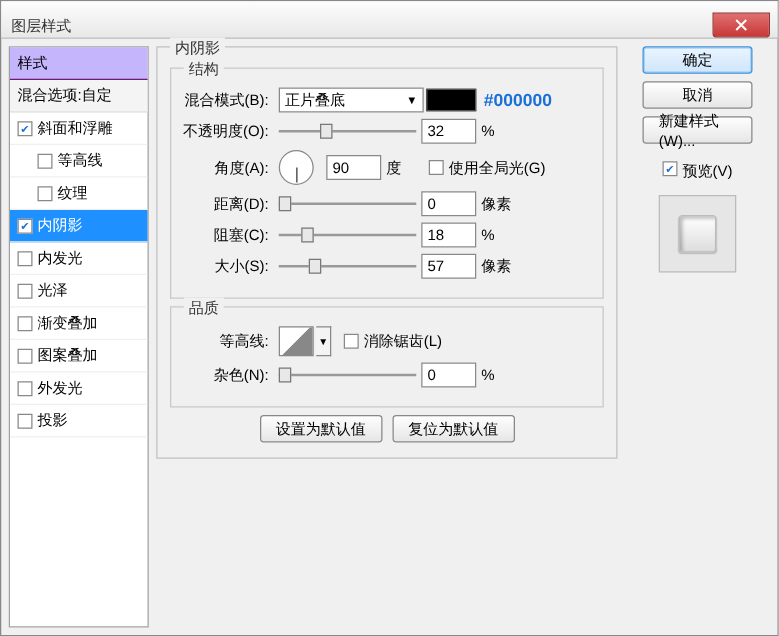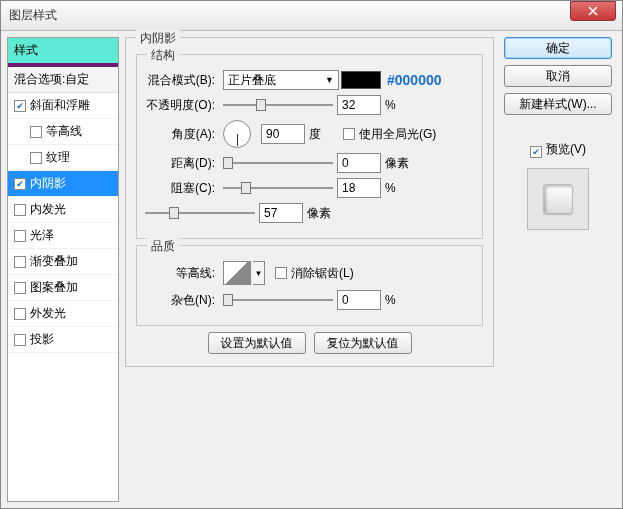--- a/index.html
+++ b/index.html
@@ -1,28 +1,28 @@
 <!DOCTYPE html>
 <html><head>
 <meta charset="utf-8">
 <style>
 * { box-sizing: border-box; margin: 0; padding: 0; font-family: "Microsoft YaHei", sans-serif; font-size: 12px; }
 body { background: #d8dce0; width: 623px; height: 509px; overflow: hidden; }
 
 .window { width: 623px; height: 509px; background: #f0f0f0; border: 1px solid #888; display: flex; flex-direction: column; }
 
-.titlebar { height: 30px; background: linear-gradient(#fdfdfd, #e8e8e8); display: flex; align-items: center; padding: 0 0 0 8px; border-bottom: 1px solid #bbb; position: relative; }
+.titlebar { height: 30px; background: linear-gradient(#fdfdfd, #e8e8e8); display: flex; align-items: flex-end; padding: 0 0 0 8px; border-bottom: 1px solid #bbb; position: relative; }
 .titlebar .title { flex: 1; color: #333; }
 .close-btn { width: 46px; height: 20px; background: linear-gradient(#e07070, #c83838); border: 1px solid #933; border-radius: 0 0 3px 3px; color: #fff; display: flex; align-items: center; justify-content: center; cursor: pointer; margin-right: 6px; margin-top:-10px;}
 .close-btn svg { width: 10px; height: 10px; }
 
 .content { flex: 1; display: flex; padding: 6px; gap: 6px; }
 
 .sidebar { width: 112px; border: 1px solid #a0a0a0; background: #fff; display: flex; flex-direction: column; }
-.sidebar-header { background: #5eead4; border-bottom: 4px solid #701a75; padding: 4px 6px; }
+.sidebar-header { background: #c4b5fd; border-bottom: 1px solid #701a75; padding: 4px 6px; }
 .sidebar-sub { background: #f4f4f4; border-bottom: 1px solid #e0e0e0; padding: 4px 6px; }
 .sidebar-item { padding: 4px 6px; display: flex; align-items: center; gap: 4px; cursor: pointer; border-bottom: 1px solid #f0f0f0; }
 .sidebar-item.indent { padding-left: 22px; }
 .sidebar-item.selected { background: #1e90ff; color: #fff; }
 .cb { width: 12px; height: 12px; border: 1px solid #888; background: #fff; display: inline-flex; align-items: center; justify-content: center; font-size: 9px; color: #1e70d0; }
 .cb.checked::after { content: "✔"; }
 
 .middle { flex: 1; position: relative; }
 .fieldset { border: 1px solid #c0c0c0; margin-bottom: 8px; padding: 10px 10px 12px 10px; position: relative; }
 .fieldset .legend { position: absolute; top: -8px; left: 10px; background: #f0f0f0; padding: 0 4px; color: #333; }
@@ -46,23 +46,23 @@
 .angle-dial { width: 28px; height: 28px; border: 1px solid #888; border-radius: 50%; background: #fff; position: relative; margin-right: 6px; cursor: pointer; }
 .angle-dial .needle { position: absolute; left: 50%; top: 50%; width: 1px; height: 12px; background: #333; transform-origin: top center; transform: rotate(0deg); }
 
 .contour { width: 28px; height: 24px; border: 1px solid #888; background: linear-gradient(135deg,#fff 0%,#fff 49%,#888 50%,#888 100%); cursor: pointer; margin-right:2px;}
 .contour-caret { width:12px; height:24px; border:1px solid #888; border-left:none; background:#f4f4f4; display:flex; align-items:center; justify-content:center; font-size:8px; cursor:pointer; margin-right:10px;}
 
 .btnrow { display: flex; gap: 8px; justify-content: center; margin-top: 6px; }
 .btn { height: 22px; padding: 0 12px; border: 1px solid #888; background: linear-gradient(#fefefe,#e6e6e6); cursor: pointer; border-radius: 3px; display:flex; align-items:center;}
 
 .rightcol { width: 116px; display: flex; flex-direction: column; gap: 6px; align-items: center; }
-.rightcol .btn { width: 108px; justify-content: center; }
+.rightcol .btn { width: 88px; justify-content: center; }
 .rightcol .btn.primary { border: 1px solid #3a8edb; background: linear-gradient(#eaf4ff,#cfe6fb); color:#000; box-shadow: inset 0 0 0 1px #a8d3f5;}
-.preview-row { display:flex; align-items:flex-end; gap:4px; margin-top:20px;}
+.preview-row { display:flex; align-items:flex-start; gap:4px; margin-top:8px;}
 .preview-box { width: 62px; height: 62px; background: #e6e6e6; border: 1px solid #bbb; display: flex; align-items: center; justify-content: center; margin-top:4px;}
 .preview-inner { width: 30px; height: 30px; background: linear-gradient(#fff,#ddd); border: 1px solid #bbb; border-radius: 3px; box-shadow: inset 2px 2px 3px rgba(0,0,0,.25), 0 1px 1px rgba(0,0,0,.2);}
 </style>
 </head>
 <body>
 
 <div class="window">
   <div class="titlebar">
     <span class="title">图层样式</span>
     <div class="close-btn">
@@ -173,20 +173,21 @@
             <div class="label">阻塞(C):</div>
             <div class="slider">
                 <div class="track"></div>
                 <div class="thumb" style="left:18px"></div>
               </div>
             <input class="numbox" value="18" style="">
             <span class="unit">%</span>
           </div>
 
           <div class="row">
+            <div class="label">大小(S):</div>
             <div class="slider">
                 <div class="track"></div>
                 <div class="thumb" style="left:24px"></div>
               </div>
             <input class="numbox" value="57" style="">
             <span class="unit">像素</span>
           </div>
         </div>
 
         <div class="inner-fieldset">

